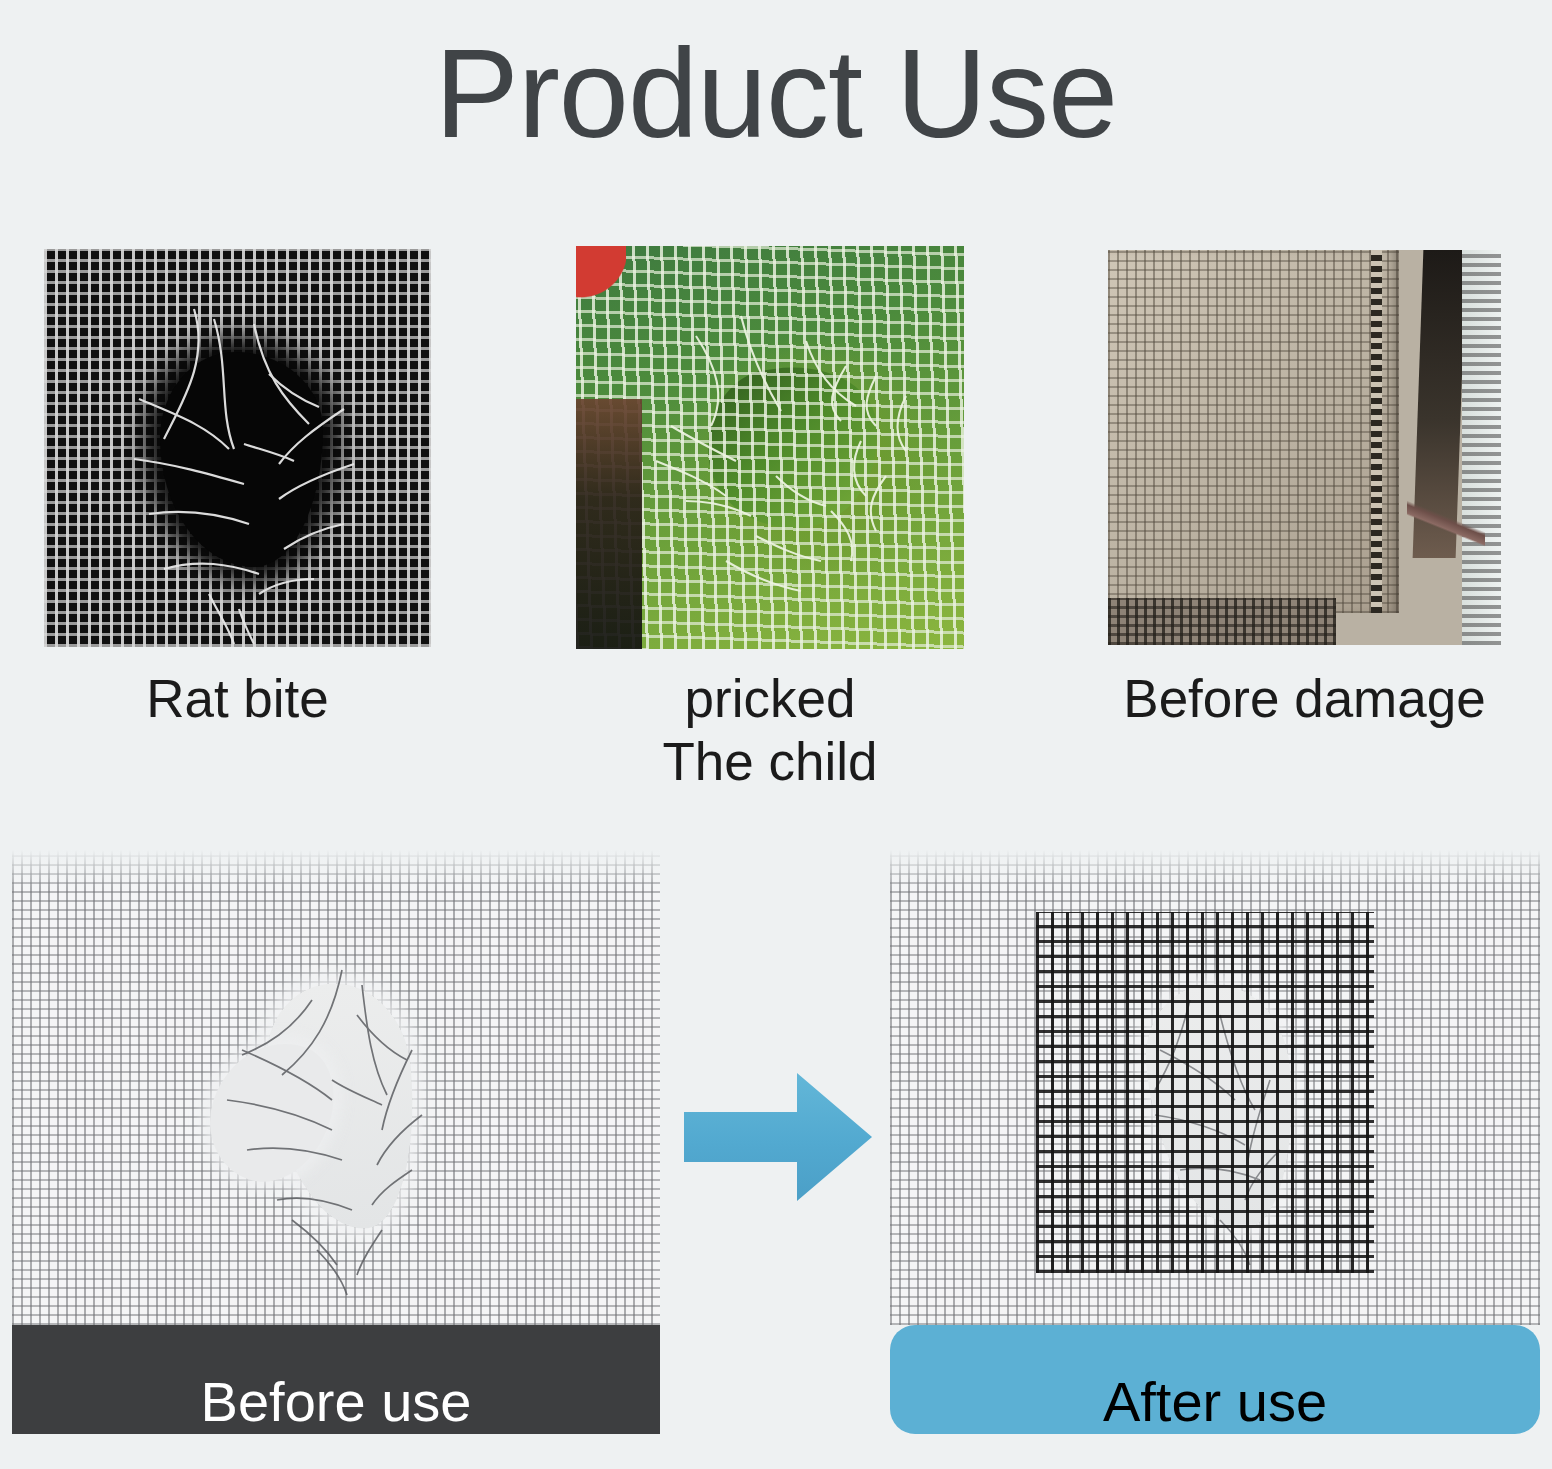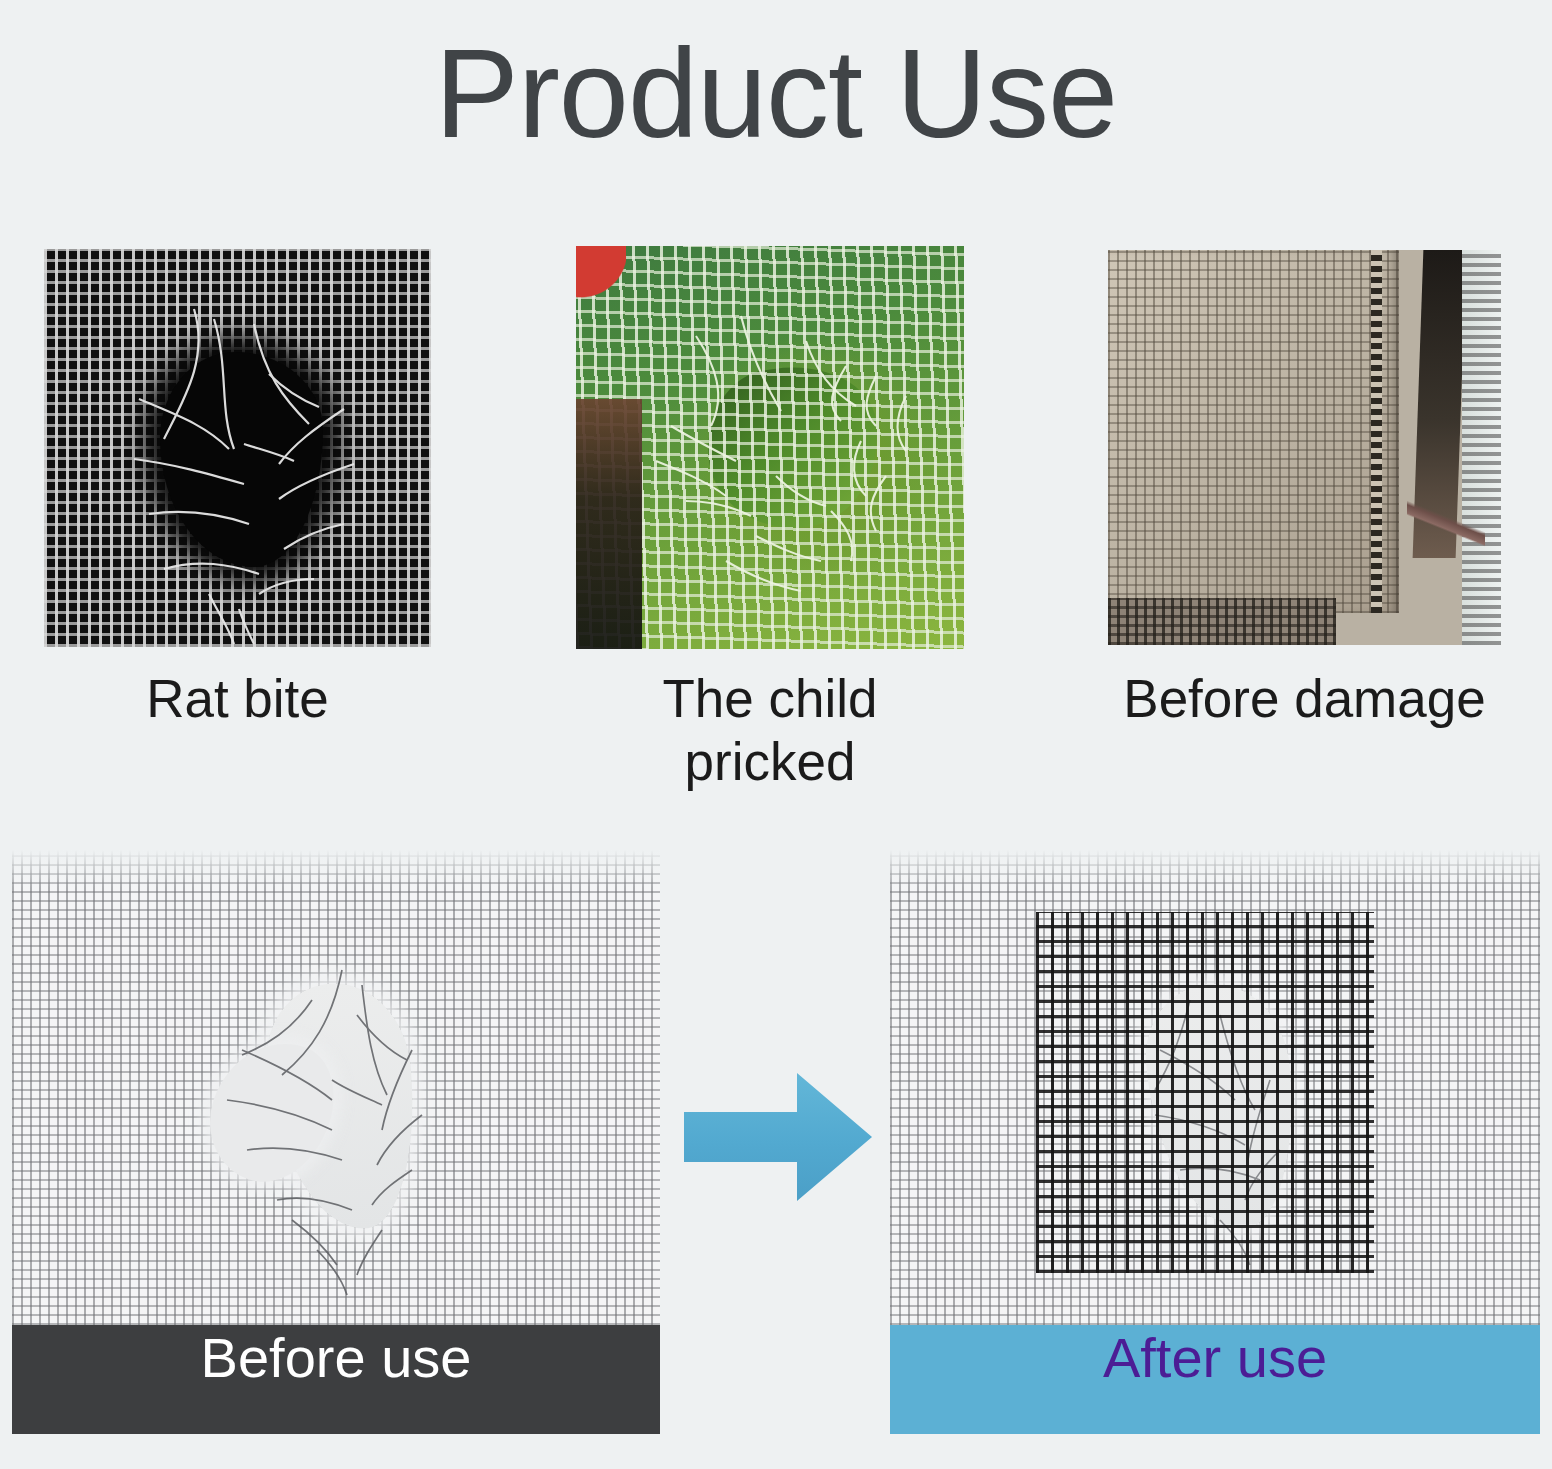--- a/index.html
+++ b/index.html
@@ -46,25 +46,25 @@
   
   .panel { position:absolute; overflow:hidden; }
   #panel-before { left:12px;  top:850px; width:648px; height:584px; }
   #panel-after  { left:890px; top:850px; width:650px; height:584px; }
 
   .panel-photo { position:absolute; left:0; top:0; width:100%; height:475px; overflow:hidden; background:#f3f3f3; }
 
   .banner {
     position:absolute;
     left:0; bottom:0; width:100%; height:109px;
-    display:flex; align-items:flex-start; justify-content:center;
+    display:flex; align-items:flex-end; justify-content:center;
     font-size:56px;
   }
   #banner-before { background:#3d3e40; color:#ffffff; }
-  #banner-after  { background:#5cb0d4; color:#4c1d95; }
+  #banner-after  { background:#5cb0d4; color:#000000;border-radius:25px; }
 
   
   #arrow-right {
     position:absolute;
     left:684px; top:1073px; width:188px; height:128px;
   }
 
   
   .mesh {
     position:absolute; inset:0;
@@ -244,22 +244,22 @@
   <div class="tan-seam"></div>
   <div class="tan-gap"></div>
   <div class="tan-right-rail"></div>
   <div class="tan-bottom"></div>
   <div class="tan-wire"></div>
 </div>
 
 <div class="caption" id="caption-rat-bite">Rat bite</div>
 
 <div class="caption" id="caption-child-pricked">
+  <div>pricked</div>
   <div>The child</div>
-  <div>pricked</div>
 </div>
 
 <div class="caption" id="caption-aging-damage">Before damage</div>
 
 <div class="panel" id="panel-before">
   <div class="panel-photo">
     <div class="mesh mesh-white"></div>
     <div class="white-tear"></div>
     <div class="white-tear2"></div>
     <svg class="frays" viewBox="0 0 648 475" preserveAspectRatio="none">

